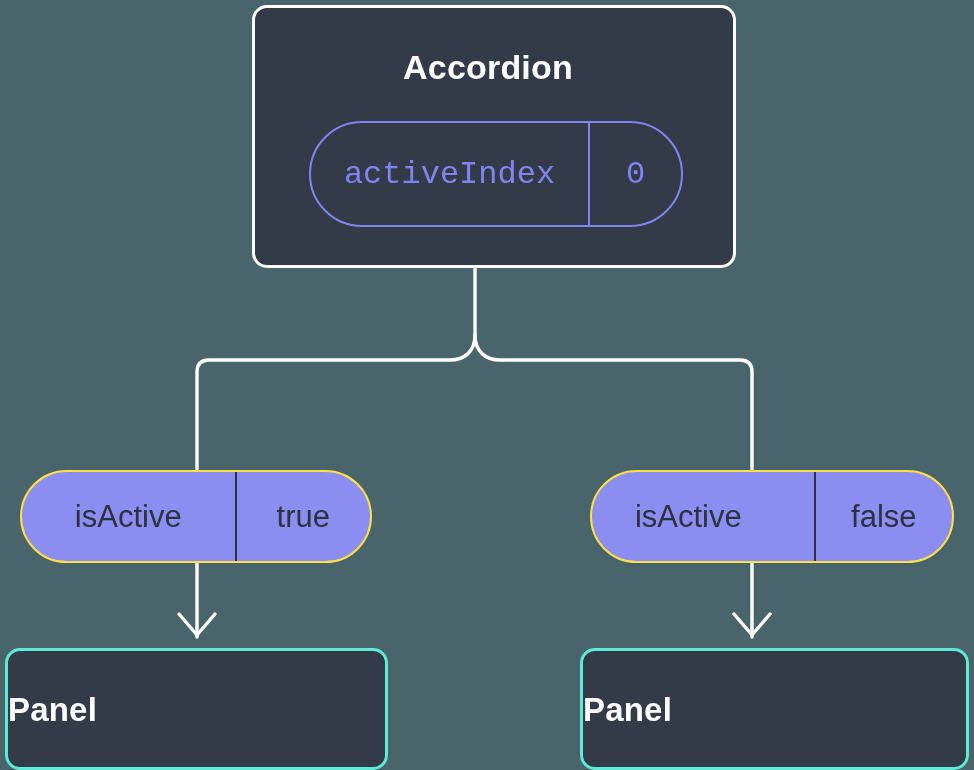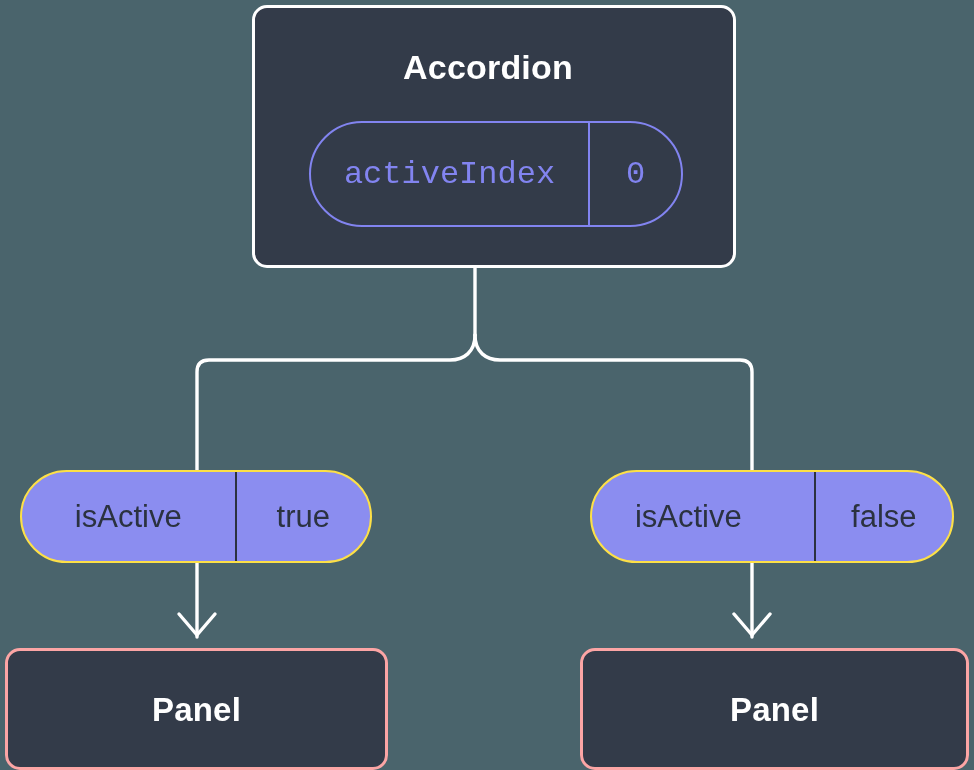--- a/index.html
+++ b/index.html
@@ -137,25 +137,24 @@
   }
   #pill-is-active-false .seg.key   { width: 212px; }
   #pill-is-active-false .seg.value { width: 152px; margin-left: 29px; }
 
   
   .leaf-box {
     position: absolute;
     z-index: 2;
     box-sizing: border-box;
     background: #333b49;
-    border: 3px solid #fca5a5;
+    border: 3px solid #5eead4;
     border-radius: 15px;
     display: flex;
     align-items: center;
-    justify-content: center;
   }
   .leaf-label {
     color: #ffffff;
     font-size: 33px;
     font-weight: 700;
     line-height: 1;
     letter-spacing: 0.2px;
   }
   #leaf-panel-left {
     left: 5px;

